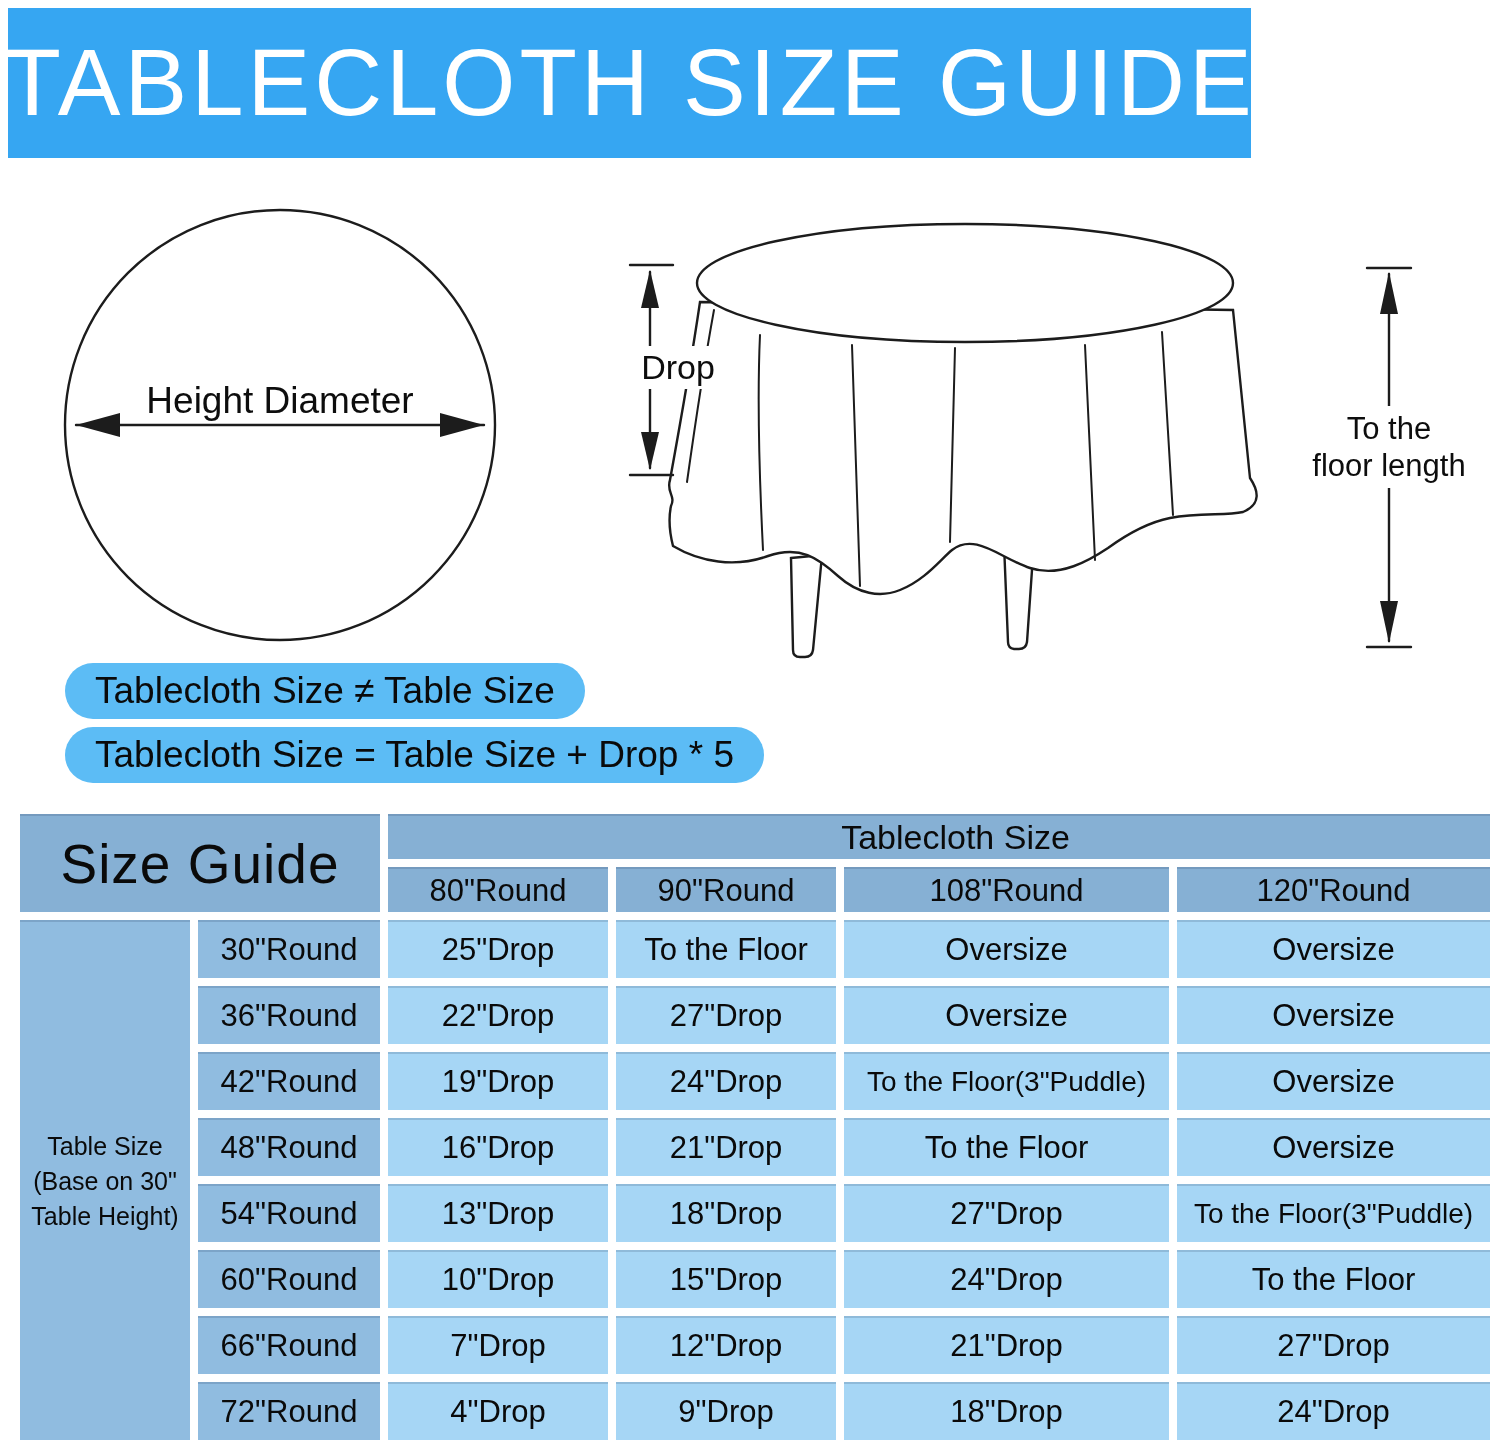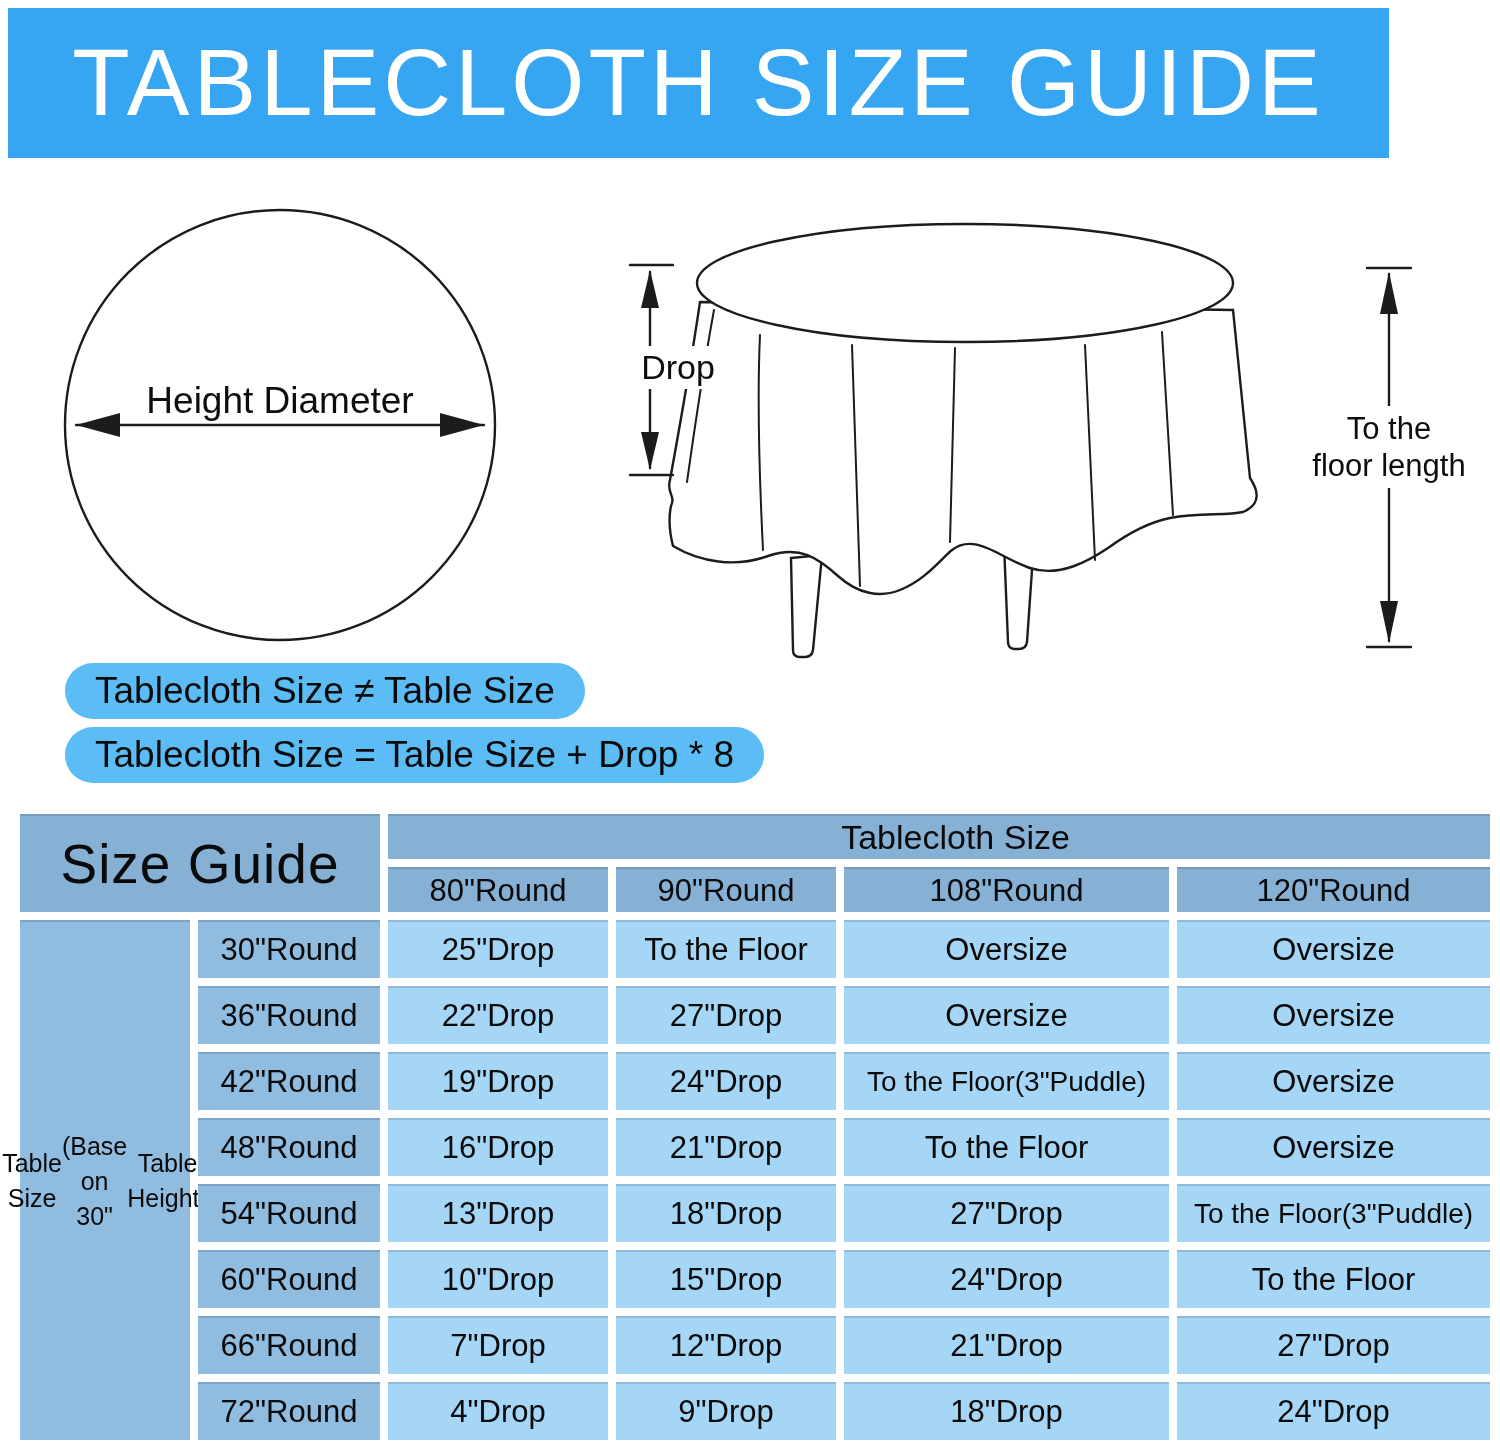--- a/index.html
+++ b/index.html
@@ -9,21 +9,21 @@
     --lbl:#90bce0;
     --data:#a6d6f5;
     --ink:#0d0d0d;
   }
   html,body{margin:0;padding:0;background:#ffffff;}
   .page{
     position:relative;width:1500px;height:1451px;background:#fff;overflow:hidden;
     font-family:"Liberation Sans","DejaVu Sans",sans-serif;color:var(--ink);
   }
   .banner{
-    position:absolute;left:8px;top:8px;width:1381px;height:150px;
+    position:absolute;left:8px;top:8px;width:1243px;height:150px;
     background:var(--banner);display:flex;align-items:center;justify-content:center;
   }
   .banner h1{
     margin:0;color:#ffffff;font-size:94px;font-weight:400;letter-spacing:4px;white-space:nowrap;
   }
   .diagram-svg{position:absolute;left:0;top:160px;}
   .label{
     position:absolute;text-align:center;color:var(--ink);
   }
   .diameter-label{left:105px;top:380px;width:350px;font-size:37px;}
@@ -45,21 +45,21 @@
   }
   .cell{
     display:flex;align-items:center;justify-content:center;text-align:center;
     font-size:31px;color:#0a0a0a;border-top:2px solid rgba(25,45,75,0.16);
   }
   .hd{background:var(--hd);}
   .lbl{background:var(--lbl);}
   .data{background:var(--data);}
   .corner{font-size:55px;letter-spacing:1px;}
   .group-hd{font-size:34px;}
-  .rowgroup{font-size:25px;line-height:1.4;}
+  .rowgroup{flex-direction:column;font-size:25px;line-height:1.4;}
   .small{font-size:28px;}
 </style>
 </head>
 <body>
 
 <div class="page">
 
   <div class="banner">
     <h1>TABLECLOTH SIZE GUIDE</h1>
   </div>
@@ -121,21 +121,21 @@
   </svg>
 
   <div class="label diameter-label">Height Diameter</div>
   <div class="label drop-label">Drop</div>
   <div class="label floor-label">
     <div>To the</div>
     <div>floor length</div>
   </div>
 
   <div class="pill pill1">Tablecloth Size ≠ Table Size</div>
-  <div class="pill pill2">Tablecloth Size = Table Size + Drop * 8</div>
+  <div class="pill pill2">Tablecloth Size = Table Size + Drop * 5</div>
 
   <div class="size-table">
       <div class="cell hd corner" style="grid-area: 1 / 1 / 3 / 3;">Size Guide</div>
       <div class="cell hd group-hd" style="grid-area: 1 / 3 / 2 / 7; padding-left: 33px;">Tablecloth Size</div>
       <div class="cell hd" style="grid-area: 2 / 3 / 3 / 4;">80"Round</div>
       <div class="cell hd" style="grid-area: 2 / 4 / 3 / 5;">90"Round</div>
       <div class="cell hd" style="grid-area: 2 / 5 / 3 / 6;">108"Round</div>
       <div class="cell hd" style="grid-area: 2 / 6 / 3 / 7;">120"Round</div>
       <div class="cell lbl rowgroup" style="grid-area: 3 / 1 / 11 / 2;">
         <div>Table Size</div>

